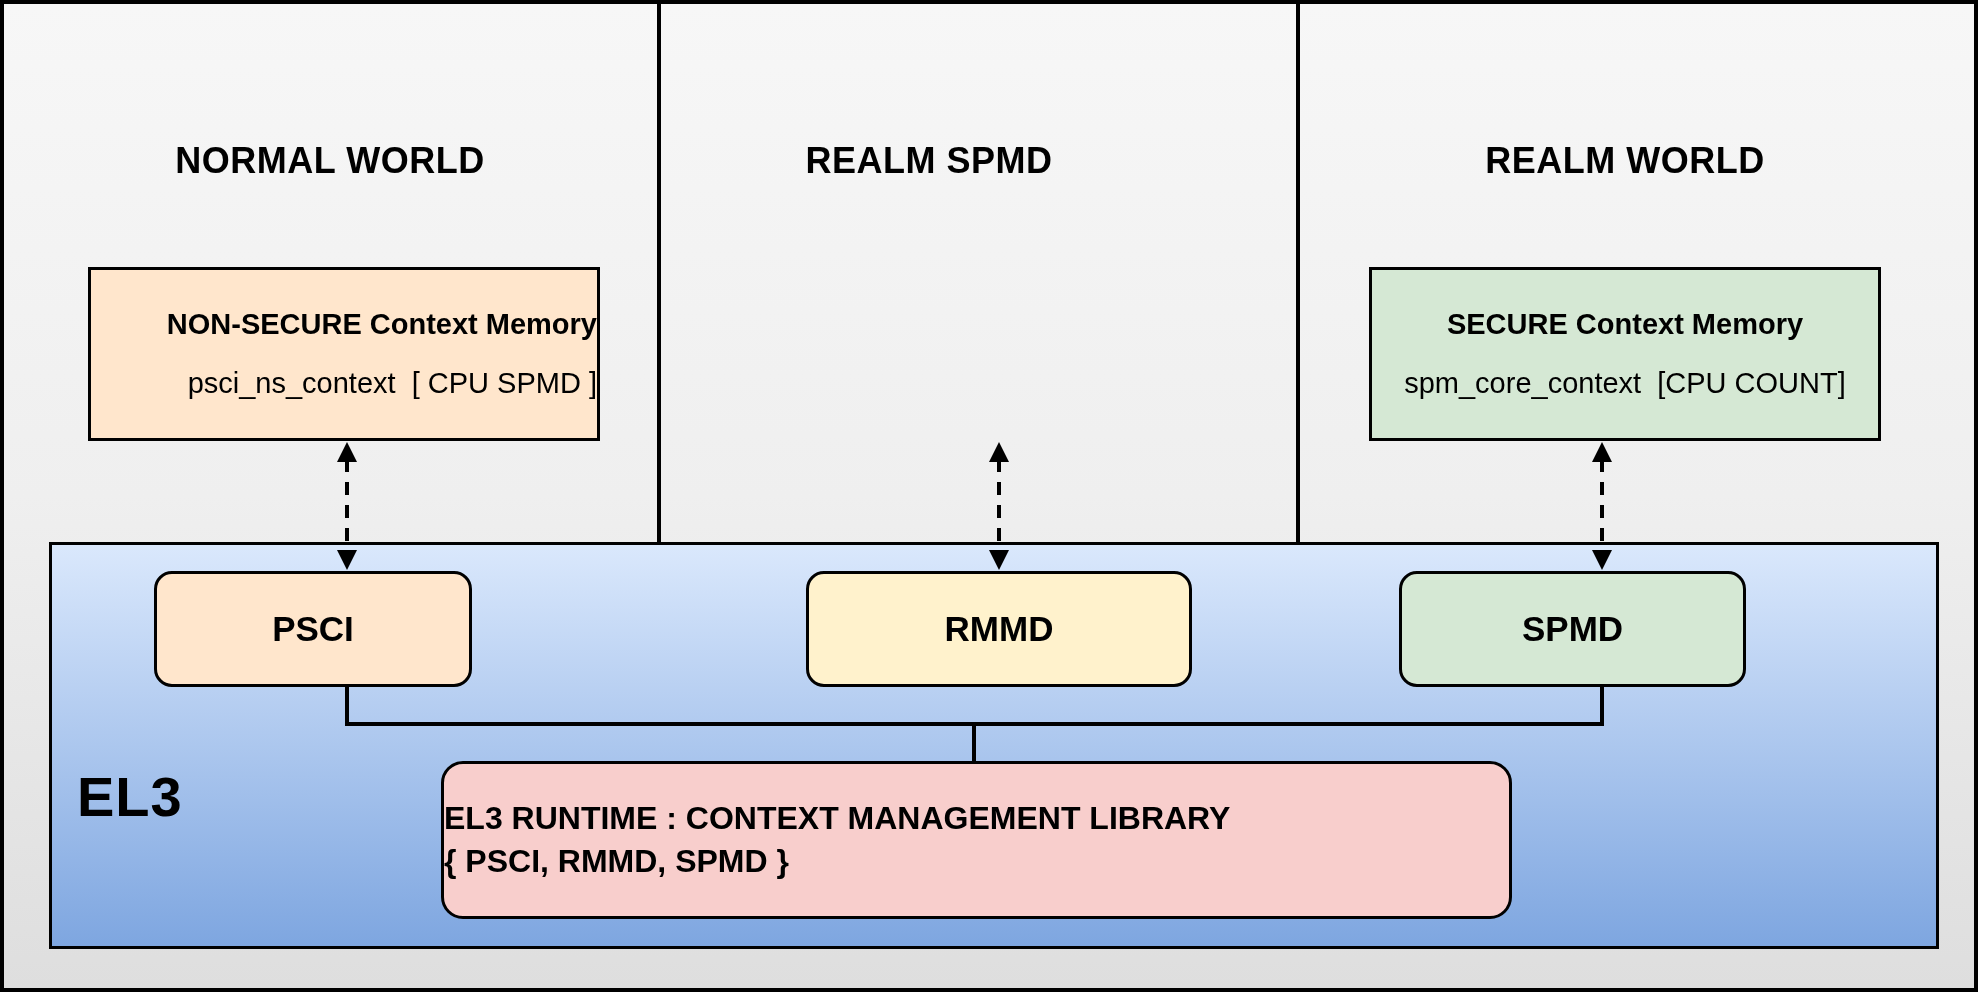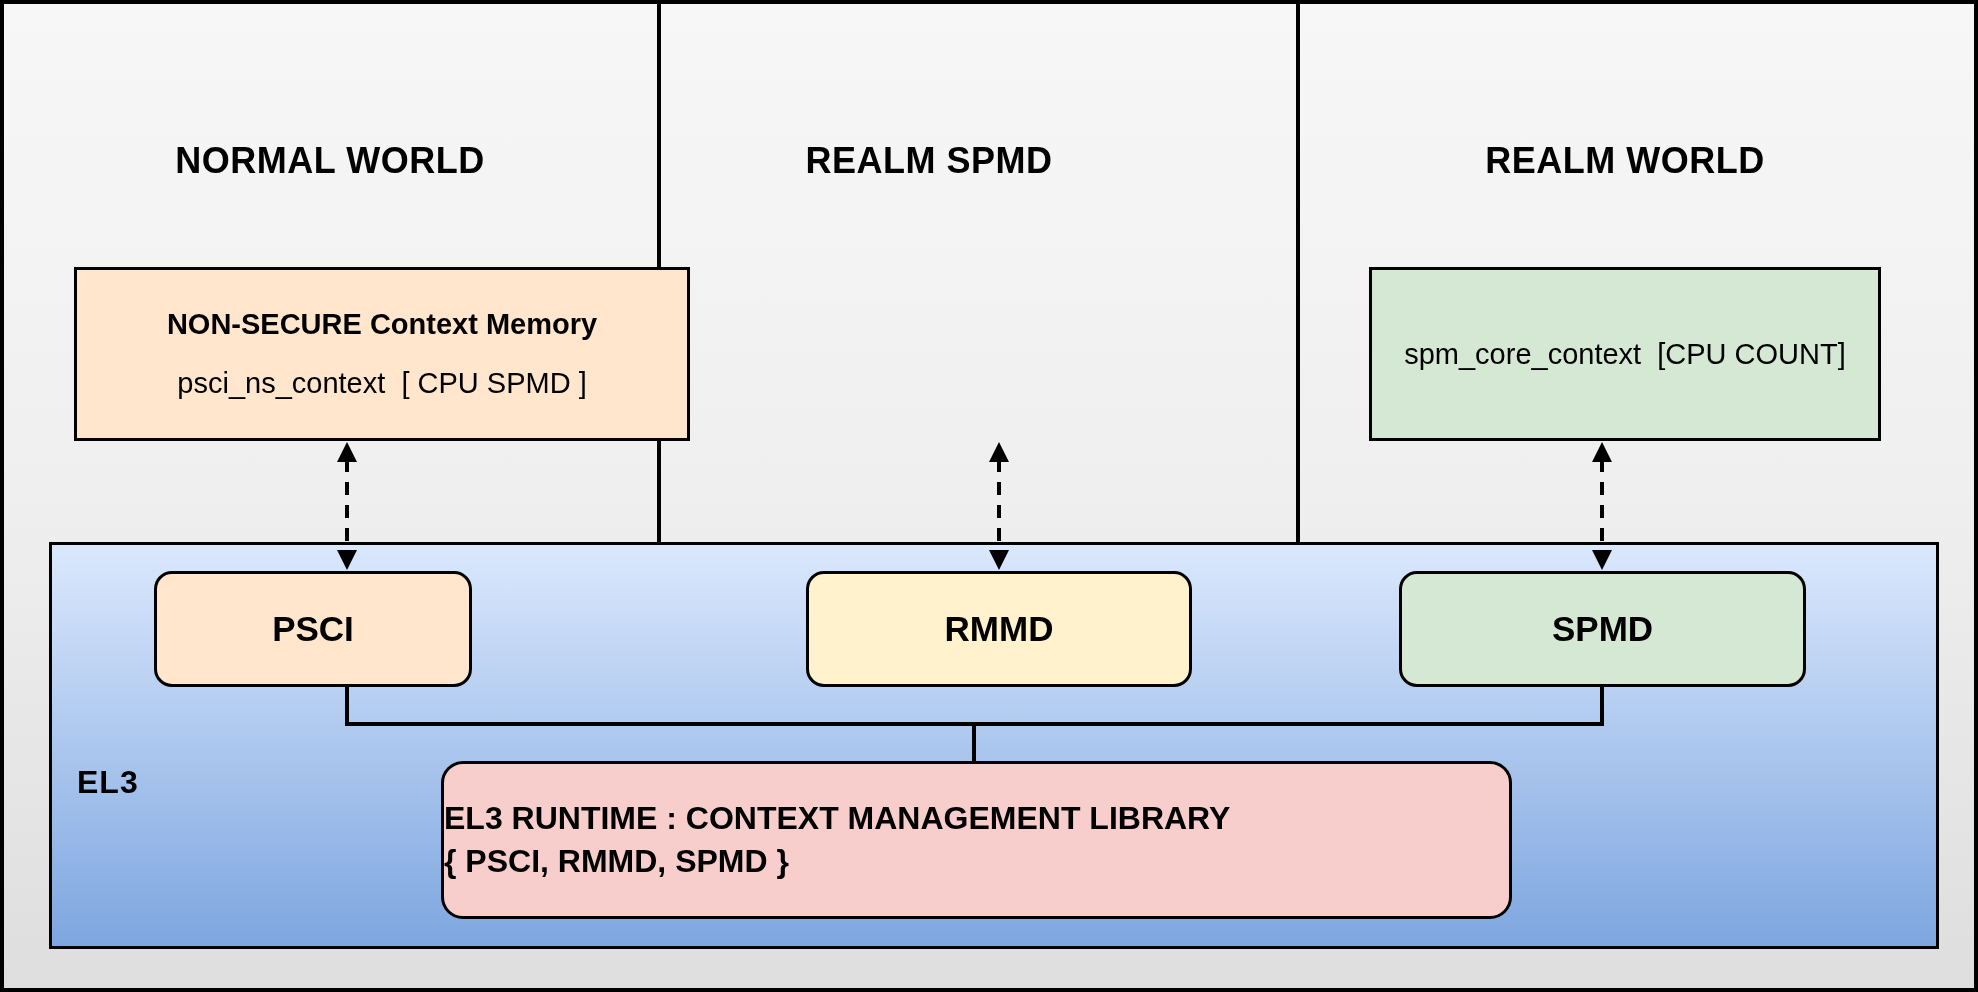--- a/index.html
+++ b/index.html
@@ -25,70 +25,71 @@
   }
   .world-title-1{left:26px;}
   .world-title-2{left:625px;}
   .world-title-3{left:1321px;}
   .ctx-box{
     top:263px;height:174px;
     border:3px solid #000;
     display:flex;flex-direction:column;justify-content:center;align-items:center;
     gap:26px;
   }
-  .ctx-1{left:70px;width:616px;background:var(--peach);}
+  .ctx-1{left:84px;width:512px;background:var(--peach);align-items:flex-end;}
   .ctx-2{left:715px;width:420px;background:var(--yellow);}
   .ctx-3{left:1365px;width:512px;background:var(--green);}
   .ctx-title{font-size:29px;font-weight:bold;color:#000;white-space:pre;}
   .ctx-sub{font-size:29px;color:#000;white-space:pre;}
   .el3-box{
     left:45px;top:538px;width:1890px;height:407px;
     border:3px solid #000;
     background:linear-gradient(180deg,var(--el3_top) 0%,var(--el3_bottom) 100%);
   }
   .disp-box{
     top:567px;height:116px;
     border:3px solid #000;border-radius:18px;
     display:flex;align-items:center;justify-content:center;
     font-size:35px;font-weight:bold;color:#000;
   }
   .disp-1{left:150px;width:318px;background:var(--peach);}
   .disp-2{left:802px;width:386px;background:var(--yellow);}
-  .disp-3{left:1395px;width:407px;background:var(--green);text-align:right;}
+  .disp-3{left:1395px;width:347px;background:var(--green);text-align:right;}
   .runtime-box{
     left:437px;top:757px;width:1071px;height:158px;
     border:3px solid #000;border-radius:22px;
     background:var(--pink);
     display:flex;flex-direction:column;justify-content:center;
     gap:6px;
   }
   .runtime-line{font-size:32px;font-weight:bold;color:#000;white-space:pre;}
   .el3-label{
     left:73px;top:760px;
-    font-size:32px;font-weight:bold;color:#000;letter-spacing:1px;
+    font-size:56px;font-weight:bold;color:#000;letter-spacing:1px;
   }
   #wires{left:0;top:0;width:1978px;height:992px;pointer-events:none;}
 </style>
 </head>
 <body>
 
 <div id="canvas">
 
   <div class="abs divider divider-1"></div>
   <div class="abs divider divider-2"></div>
 
   <div class="abs world-title world-title-1">NORMAL WORLD</div>
   <div class="abs world-title world-title-2">REALM SPMD</div>
   <div class="abs world-title world-title-3">REALM WORLD</div>
 
   <div class="abs ctx-box ctx-1">
     <div class="ctx-title">NON-SECURE Context Memory</div>
     <div class="ctx-sub">psci_ns_context  [ CPU SPMD ]</div>
   </div>
   <div class="abs ctx-box ctx-3">
+    <div class="ctx-title">SECURE Context Memory</div>
     <div class="ctx-sub">spm_core_context  [CPU COUNT]</div>
   </div>
 
   <div class="abs el3-box"></div>
   <div class="abs el3-label">EL3</div>
 
   <div class="abs disp-box disp-1">PSCI</div>
   <div class="abs disp-box disp-2">RMMD</div>
   <div class="abs disp-box disp-3">SPMD</div>
 

